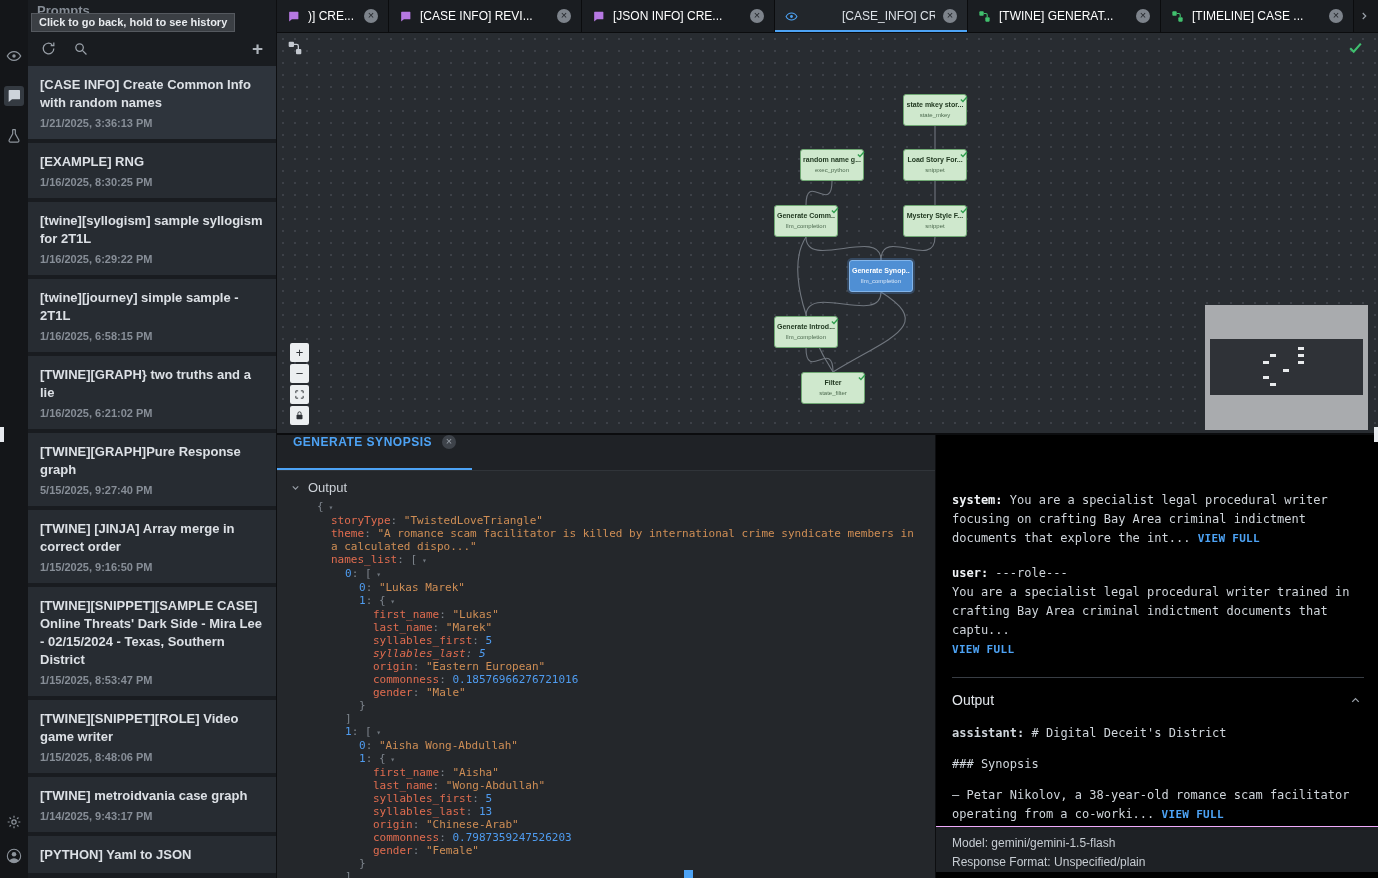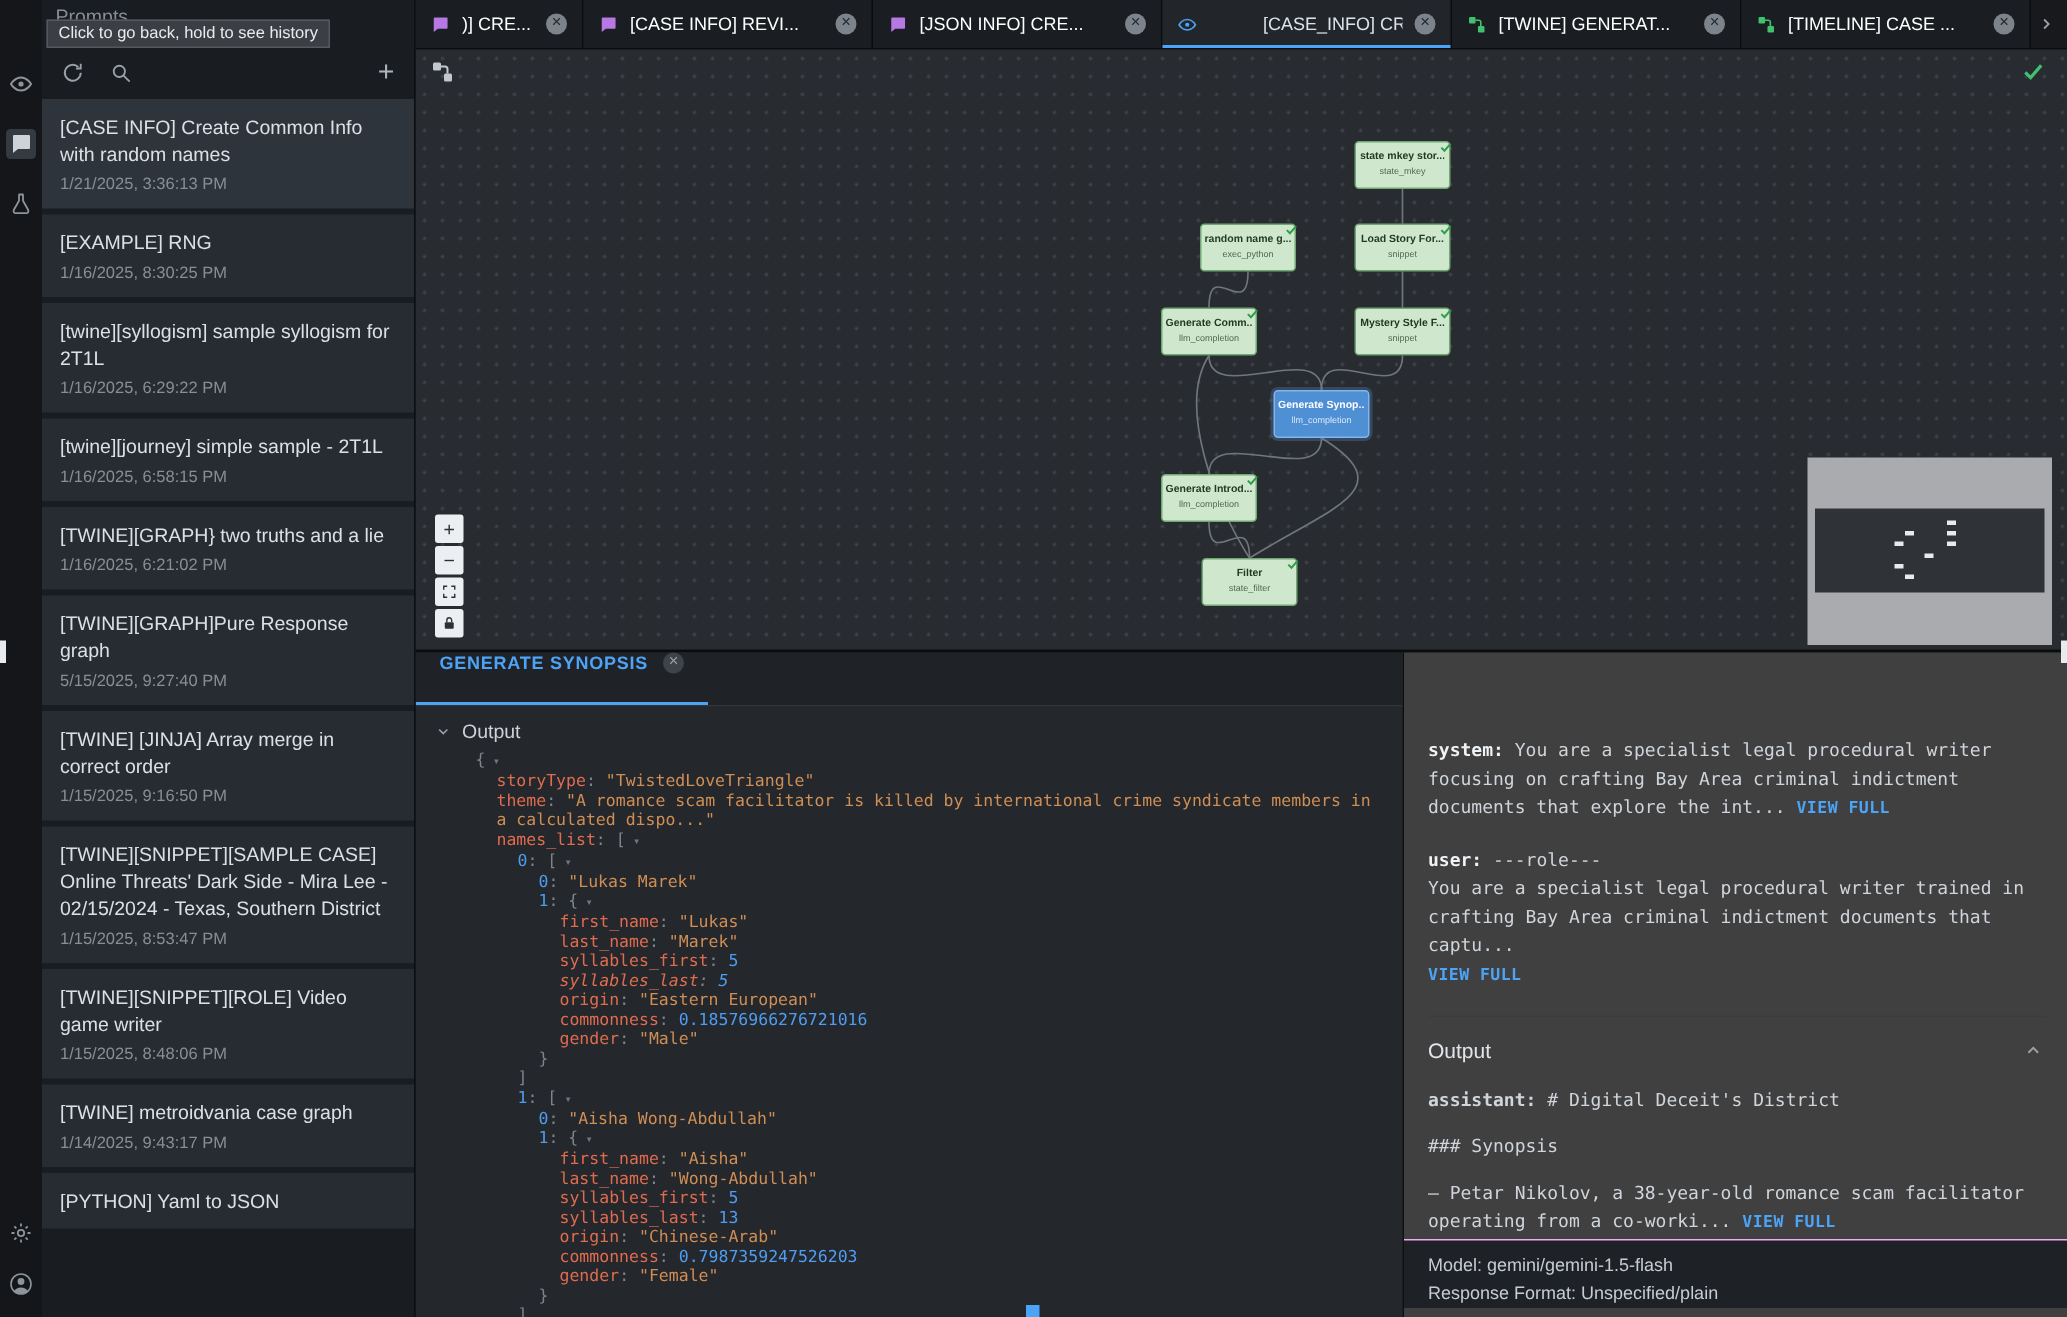--- a/index.html
+++ b/index.html
@@ -11,21 +11,21 @@
   .rail { width:28px; background:#141619; display:flex; flex-direction:column; align-items:center;
           padding-top:46px; gap:20px; position:relative; z-index:3; }
   .ric { width:20px; height:20px; color:#8d949c; display:flex; align-items:center; justify-content:center; }
   .ric svg { width:16px; height:16px; }
   .ric.active { background:#343a41; border-radius:3px; color:#cdd3da; }
   .rail-bottom { position:absolute; bottom:12px; left:0; width:28px; display:flex;
                  flex-direction:column; align-items:center; gap:14px; }
 
   
   .sidebar { width:249px; background:#191c20; position:relative; overflow:hidden;
-             border-right:1px solid #0e0f11; z-index:2; }
+             border-right:1px solid #0e0f11; z-index:2;font-weight:bold; }
   .sb-title { position:absolute; top:3px; left:9px; font-size:13px; color:#868d96; }
   .tooltip { position:absolute; left:3px; top:13px; background:#3b3f44; border:1px solid #55595f;
              color:#e8ebee; font-size:11px; padding:2px 7px 3px; white-space:nowrap; z-index:6; }
   .sb-toolbar { position:absolute; top:36px; left:0; right:0; height:26px; display:flex;
                 align-items:center; padding:0 13px; gap:16px; }
   .tbi { width:16px; height:16px; color:#9aa1a9; }
   .tbi svg { width:15px; height:15px; }
   .tbplus { margin-left:auto; color:#aeb4bb; font-size:19px; line-height:16px; }
   .prompt-list { position:absolute; top:66px; left:0; right:0; bottom:0; display:flex;
                  flex-direction:column; gap:4px; overflow:hidden; }
@@ -101,21 +101,21 @@
              color:#cdd2d8; font-size:13px; }
   .out-row .chev { width:11px; height:11px; color:#9aa1a9; display:flex; }
   .out-row .chev svg { width:11px; height:11px; }
   .json { flex:1; overflow:hidden; font-family:"DejaVu Sans Mono",monospace; font-size:11px;
           line-height:13px; padding-right:10px; }
   .jline { white-space:pre-wrap; word-break:break-word; }
   .jk { color:#e06c4f; } .js { color:#cf8e55; } .jn { color:#4f9cf0; } .ji { color:#4f9cf0; }
   .jp { color:#7d848c; } .jc { color:#6f767e; font-size:8px; }
 
   
-  .br { flex:1; background:#404040; border-left:1px solid #0d0e10; position:relative;
+  .br { flex:1; background:#000000; border-left:1px solid #0d0e10; position:relative;
         padding:56px 14px 0 16px; font-family:"DejaVu Sans Mono",monospace; font-size:12px;
         color:#cfd5db; min-width:0; }
   .para { line-height:19px; margin-bottom:16px; }
   .para b { color:#f0f3f6; font-weight:bold; }
   .vf { color:#4da3f5; font-size:11px; font-weight:bold; letter-spacing:.3px; }
   .divider { height:1px; background:#383d44; margin:18px 0 14px; }
   .out-hdr { display:flex; align-items:center; justify-content:space-between;
              font-family:"Liberation Sans",sans-serif; font-size:14px; color:#e1e5ea; margin:2px 2px 16px 0; }
   .out-hdr .chev-up { width:13px; height:13px; color:#9aa1a9; display:flex; }
   .out-hdr .chev-up svg { width:13px; height:13px; }

